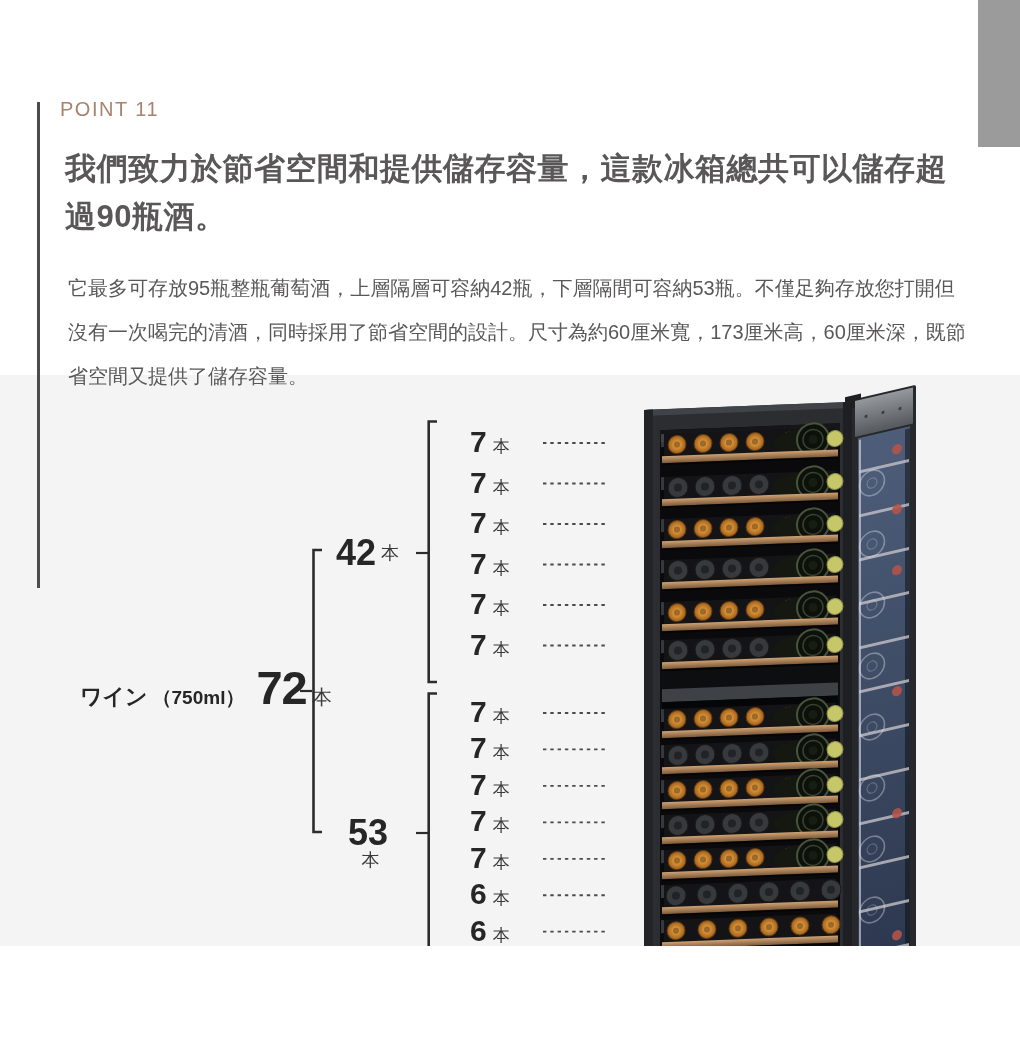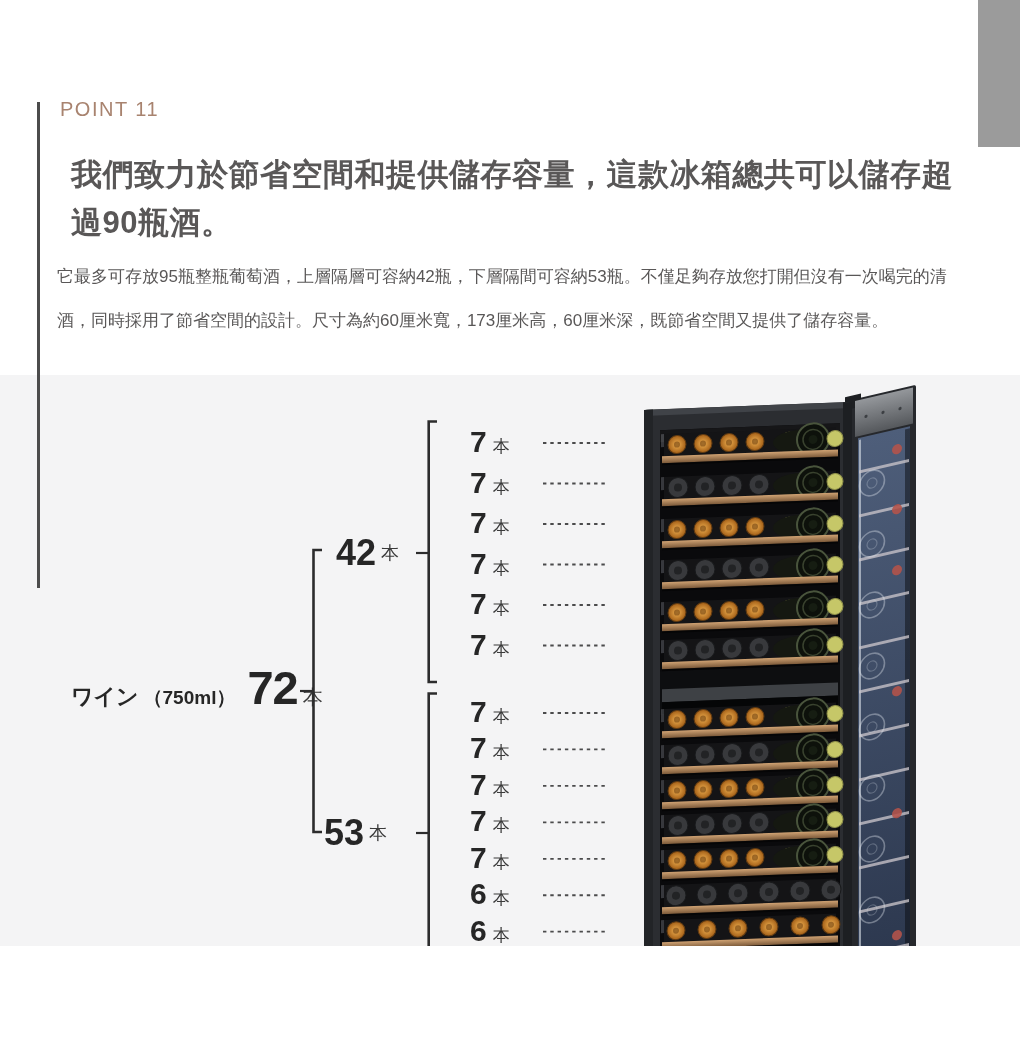--- a/index.html
+++ b/index.html
@@ -4,32 +4,32 @@
 <style>
   html,body{margin:0;padding:0;background:#ffffff;overflow:hidden;}
   body{font-family:"Liberation Sans","DejaVu Sans",sans-serif;}
   #page{position:relative;width:1020px;height:946px;background:#ffffff;overflow:hidden;}
 
   .section-bottom{position:absolute;left:0;top:375px;width:1020px;height:680px;background:#f4f4f5;}
   .vline{position:absolute;left:37px;top:102px;width:3px;height:486px;background:#4c4c4c;}
   .scroll-thumb{position:absolute;right:0;top:0;width:42px;height:147px;background:#9b9b9b;}
 
   .point-label{position:absolute;left:60px;top:99px;font-size:20px;letter-spacing:1.5px;color:#a8836f;font-weight:400;line-height:1;}
-  .heading{position:absolute;left:57px;top:137px;width:908px;margin:14px;font-size:31px;line-height:48px;letter-spacing:.5px;color:#595757;font-weight:600;}
-  .body-text{position:absolute;left:57px;top:255px;width:903px;margin:0;font-size:17px;line-height:44px;color:#595757;font-weight:400;}
-
-  .wine-total{position:absolute;left:71px;top:664px;display:flex;align-items:baseline;color:#262626;white-space:nowrap;text-align:right;}
+  .heading{position:absolute;left:57px;top:137px;width:908px;margin:8px;font-size:31px;line-height:48px;letter-spacing:.5px;color:#595757;font-weight:600;}
+  .body-text{position:absolute;left:57px;top:255px;width:903px;margin:11px;font-size:20px;line-height:44px;color:#595757;font-weight:400;}
+
+  .wine-total{position:absolute;left:80px;top:664px;display:flex;align-items:baseline;color:#262626;white-space:nowrap;text-align:right;}
   .wt-name{font-size:22px;font-weight:700;line-height:1;}
   .wt-size{font-size:19px;font-weight:700;line-height:1;margin-left:5px;margin-top:21px;}
   .wt-val{font-size:47px;font-weight:800;line-height:1;margin-left:12px;letter-spacing:-1px;}
   .wt-unit{font-size:20px;line-height:1;margin-left:5px;color:#3a3a3a;}
 
   .group-label{position:absolute;display:flex;align-items:center;color:#262626;white-space:nowrap;}
   #group-0{left:336px;top:535px;}
-  #group-1{left:324px;top:815px;}
+  #group-1{left:348px;top:815px;flex-direction:column;}
   .gl-val{font-size:36px;font-weight:800;line-height:1;}
   .gl-unit{font-size:18px;line-height:1;margin-left:5px;color:#3a3a3a;}
 
   .row-label{position:absolute;left:470px;display:flex;align-items:baseline;white-space:nowrap;}
   .row-val{font-size:30px;font-weight:800;line-height:1;color:#262626;}
   .row-unit{font-size:17px;line-height:1;margin-left:6px;color:#3a3a3a;}
 
   .layer-svg{position:absolute;left:0;top:0;pointer-events:none;}
 </style>
 </head>

